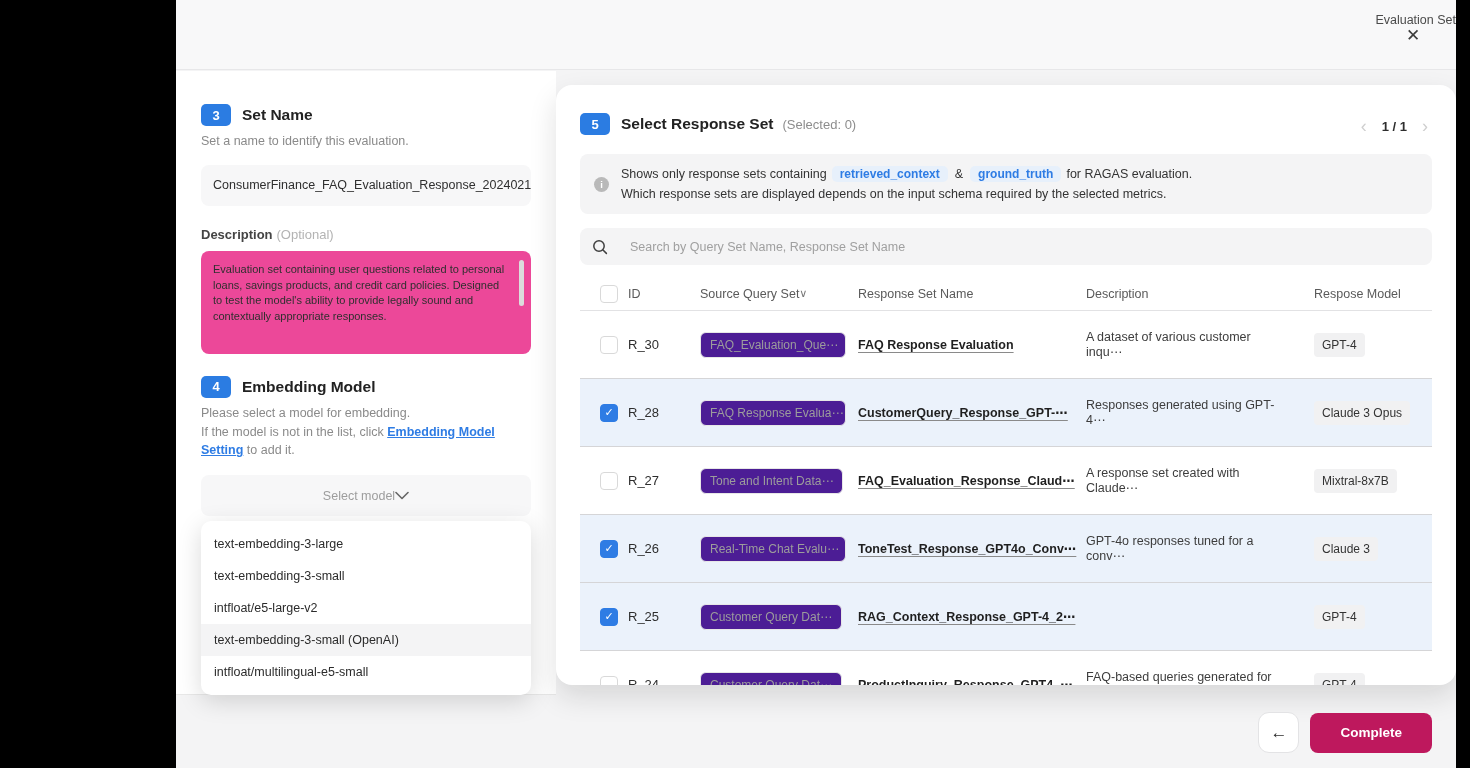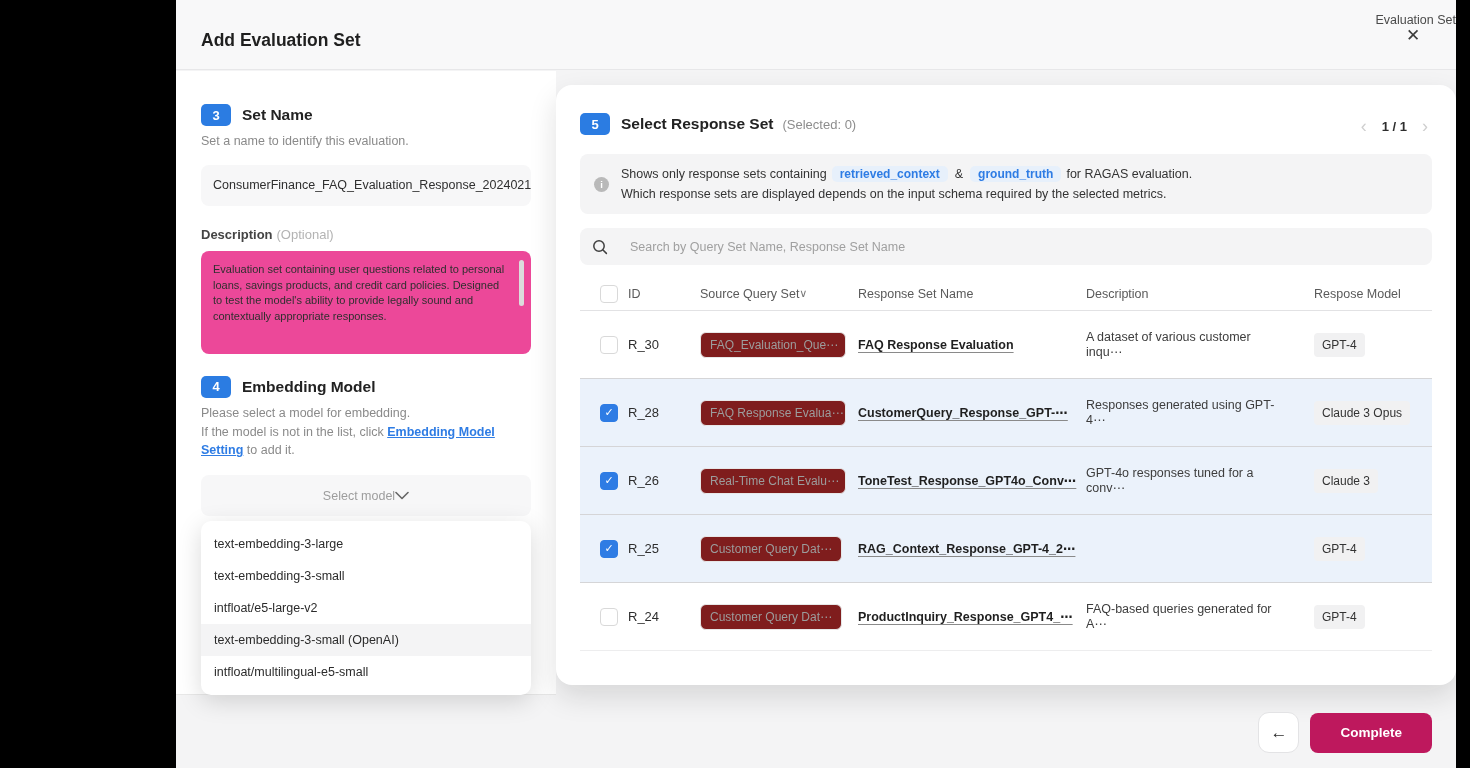--- a/index.html
+++ b/index.html
@@ -63,40 +63,39 @@
   .filter-chevron { font-size:11px; color:#777; cursor:pointer; }
   .trow { height:68px; border-bottom:1px solid #ededee; cursor:pointer; }
   .trow.selected { background:#ebf2fb; border-bottom-color:#d5d5d7; }
   .trow.pre-selected { border-bottom-color:#d5d5d7; }
 
   .checkbox { width:18px; height:18px; border-radius:4px; background:#fff; border:1.5px solid #d9d9d9; margin-left:20px; display:flex; align-items:center; justify-content:center; cursor:pointer; }
   .checkbox.checked { background:#2e7ce4; border-color:#2e7ce4; }
   .checkbox .tick { display:none; color:#fff; font-size:11px; font-weight:700; }
   .checkbox.checked .tick { display:block; }
   .cell-id { font-size:13px; color:#2e2e2e; }
-  .srctag { display:inline-block; max-width:146px; border:1px solid #e7e7e7; background:#7f1d1d; border-radius:6px; padding:5px 9px; font-size:12px; color:#9c9c9c; white-space:nowrap; }
+  .srctag { display:inline-block; max-width:146px; border:1px solid #e7e7e7; background:#4c1d95; border-radius:6px; padding:5px 9px; font-size:12px; color:#9c9c9c; white-space:nowrap; }
   .cell-name { font-size:12.5px; font-weight:700; color:#1f1f1f; text-decoration:underline; text-underline-offset:3px; text-decoration-color:#8a8a8a; text-decoration-thickness:1px; padding-right:10px; }
   .cell-desc { font-size:12.5px; color:#3d3d3d; padding-right:26px; }
   .modeltag { display:inline-block; background:#f1f1f2; border-radius:4px; padding:5px 8px; font-size:12px; color:#333; white-space:nowrap; }
 
   
   .footer-actions { position:absolute; right:24px; bottom:15px; display:flex; align-items:center; gap:11px; }
   .back-btn { width:41px; height:41px; background:#fff; border:1px solid #e3e3e5; border-radius:11px; display:flex; align-items:center; justify-content:center; font-size:17px; color:#2e2e2e; cursor:pointer; }
   .complete-btn { height:40px; padding:0 30px; background:#be185d; border:none; border-radius:8px; color:#fff; font-size:13.5px; font-weight:600; font-family:inherit; cursor:pointer; }
 
   svg { display:block; }
 </style>
 </head>
 <body>
 
 <div class="modal">
 
   <div class="modal-header">
     <div class="breadcrumb">Evaluation Set</div>
-    <div class="modal-title">Add Evaluation Set</div>
     <div class="close-btn">✕</div>
   </div>
 
   <div class="left-col">
 
     <div class="step-row mt-setname">
       <div class="step-badge">3</div>
       <div class="step-title">Set Name</div>
     </div>
     <div class="step-sub">Set a name to identify this evaluation.</div>
@@ -205,20 +204,30 @@
               <span class="tick">✓</span>
             </span>
           </div>
         <div class="cell-id">R_28</div>
         <div><span class="srctag">FAQ Response Evalua⋯</span></div>
         <div class="cell-name">CustomerQuery_Response_GPT-⋯</div>
         <div class="cell-desc">Responses generated using GPT-4⋯</div>
         <div><span class="modeltag">Claude 3 Opus</span></div>
       </div>
 
+      <div class="tgrid trow pre-selected">
+        <div>
+            <span class="checkbox"></span>
+          </div>
+        <div class="cell-id">R_27</div>
+        <div><span class="srctag">Tone and Intent Data⋯</span></div>
+        <div class="cell-name">FAQ_Evaluation_Response_Claud⋯</div>
+        <div class="cell-desc">A response set created with Claude⋯</div>
+        <div><span class="modeltag">Mixtral-8x7B</span></div>
+      </div>
 
       <div class="tgrid trow selected pre-selected">
         <div>
             <span class="checkbox checked">
               <span class="tick">✓</span>
             </span>
           </div>
         <div class="cell-id">R_26</div>
         <div><span class="srctag">Real-Time Chat Evalu⋯</span></div>
         <div class="cell-name">ToneTest_Response_GPT4o_Conv⋯</div>

